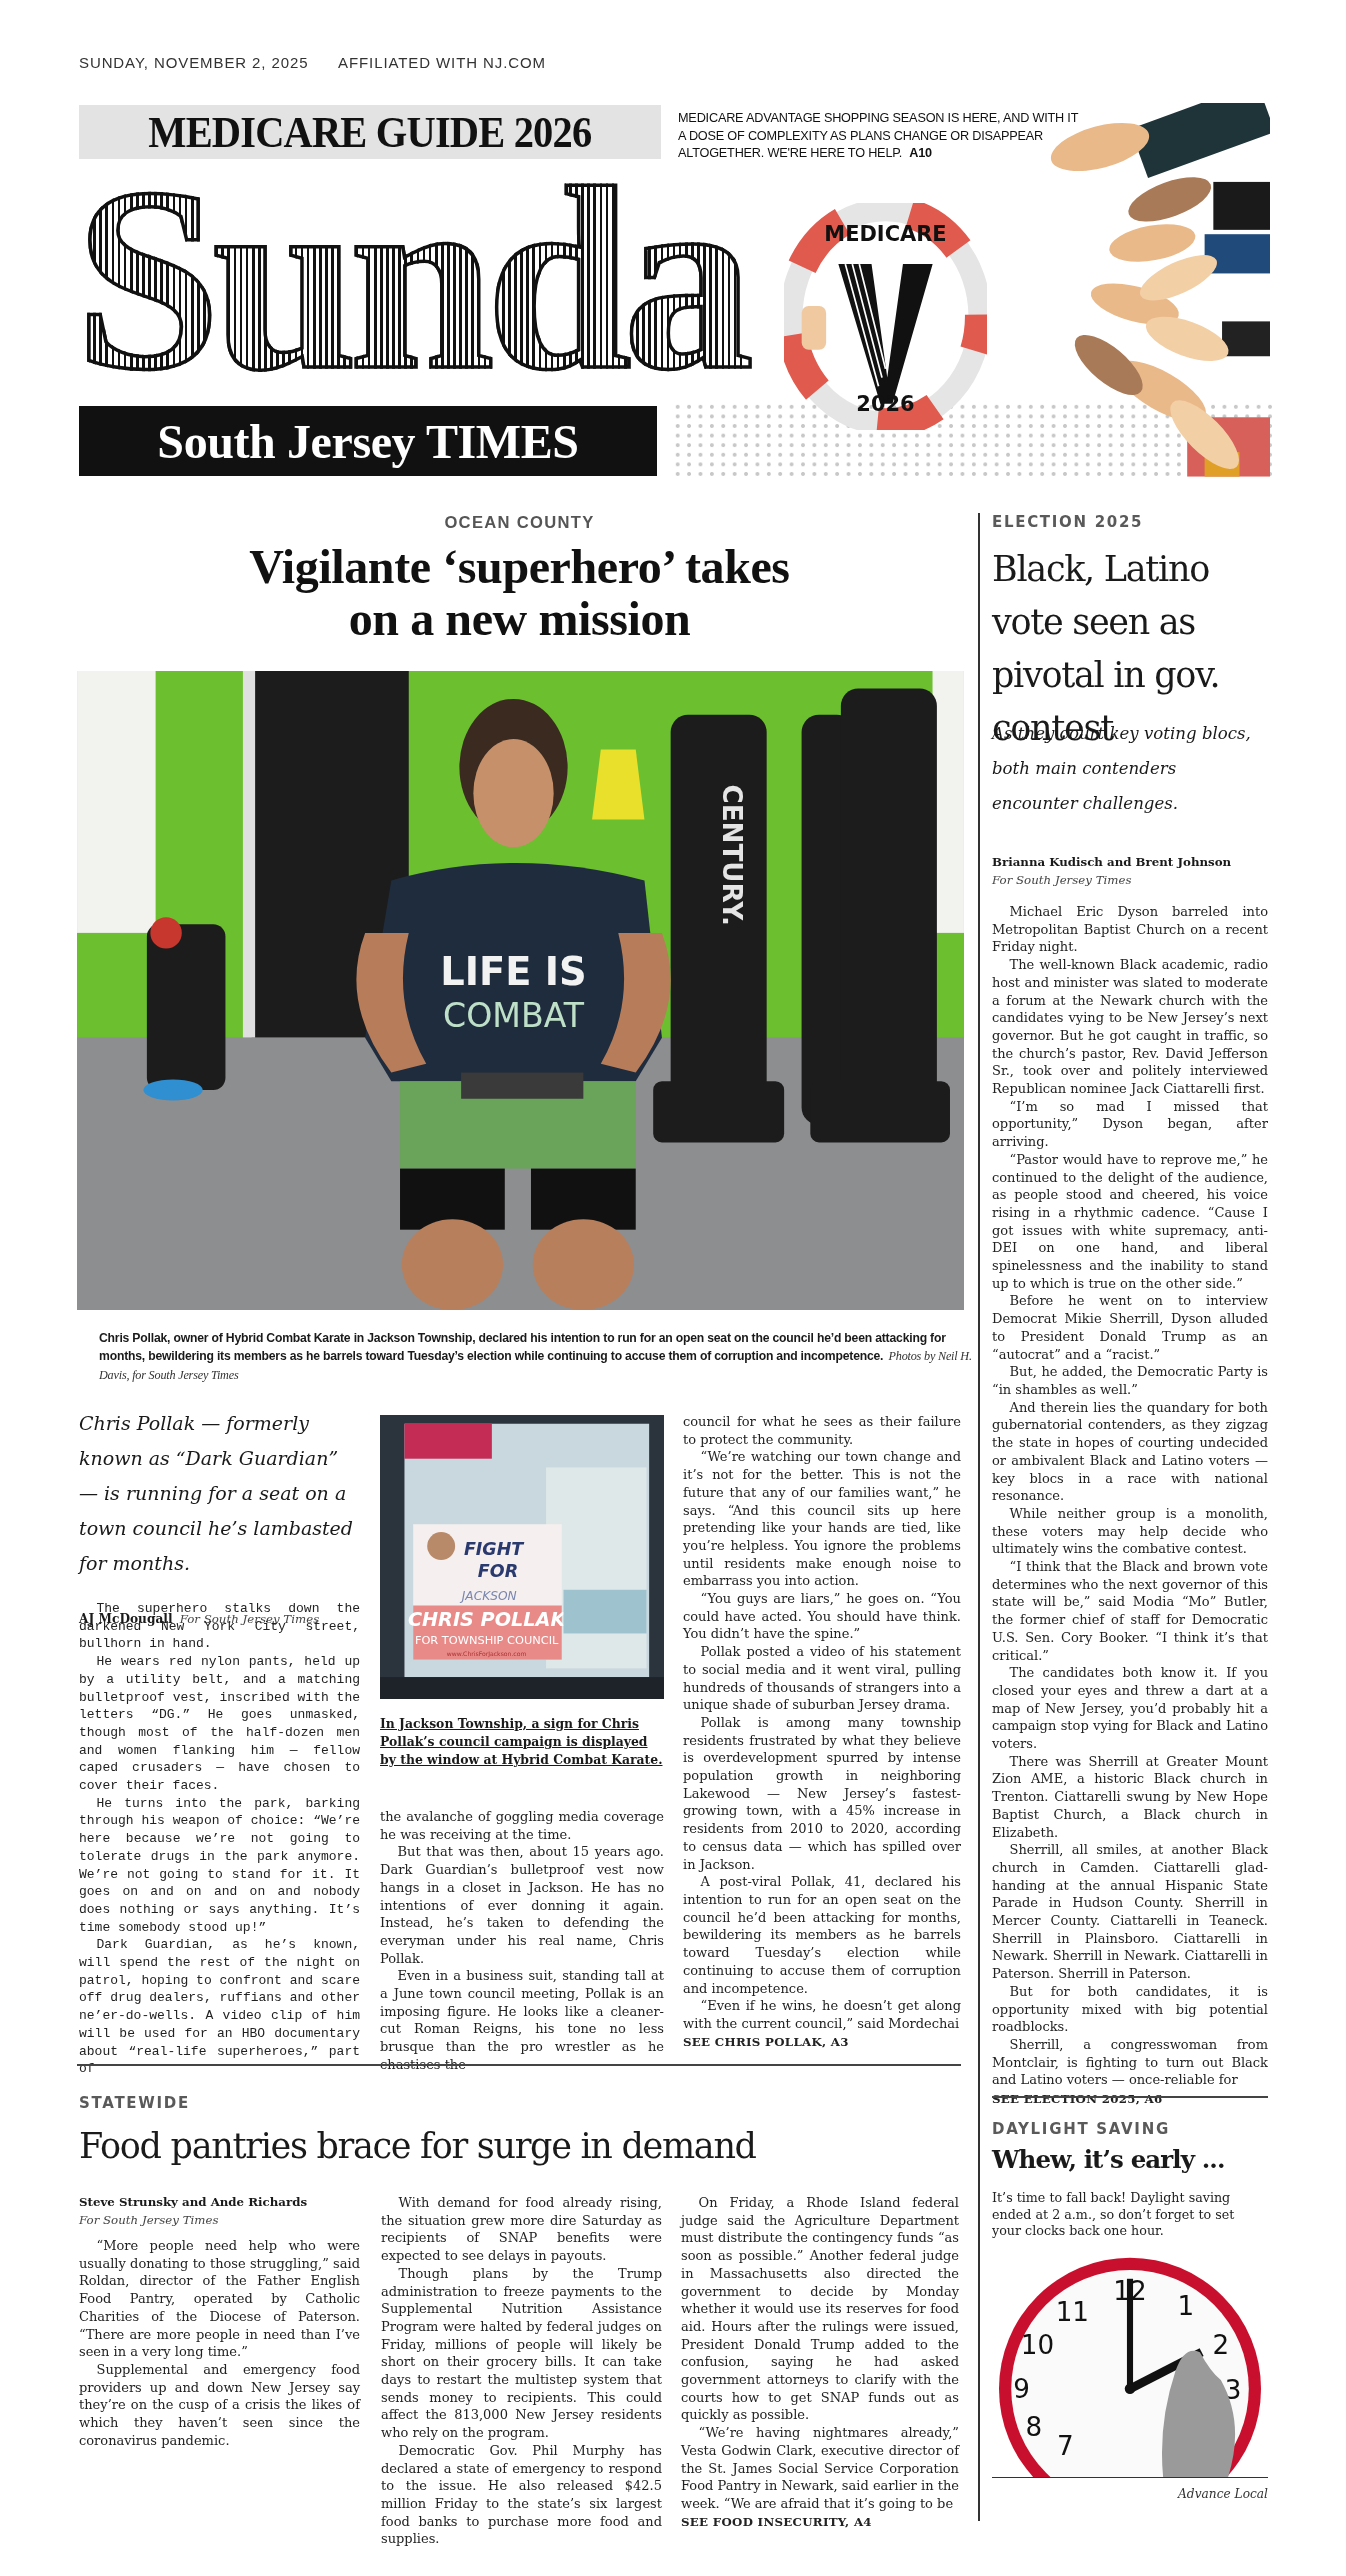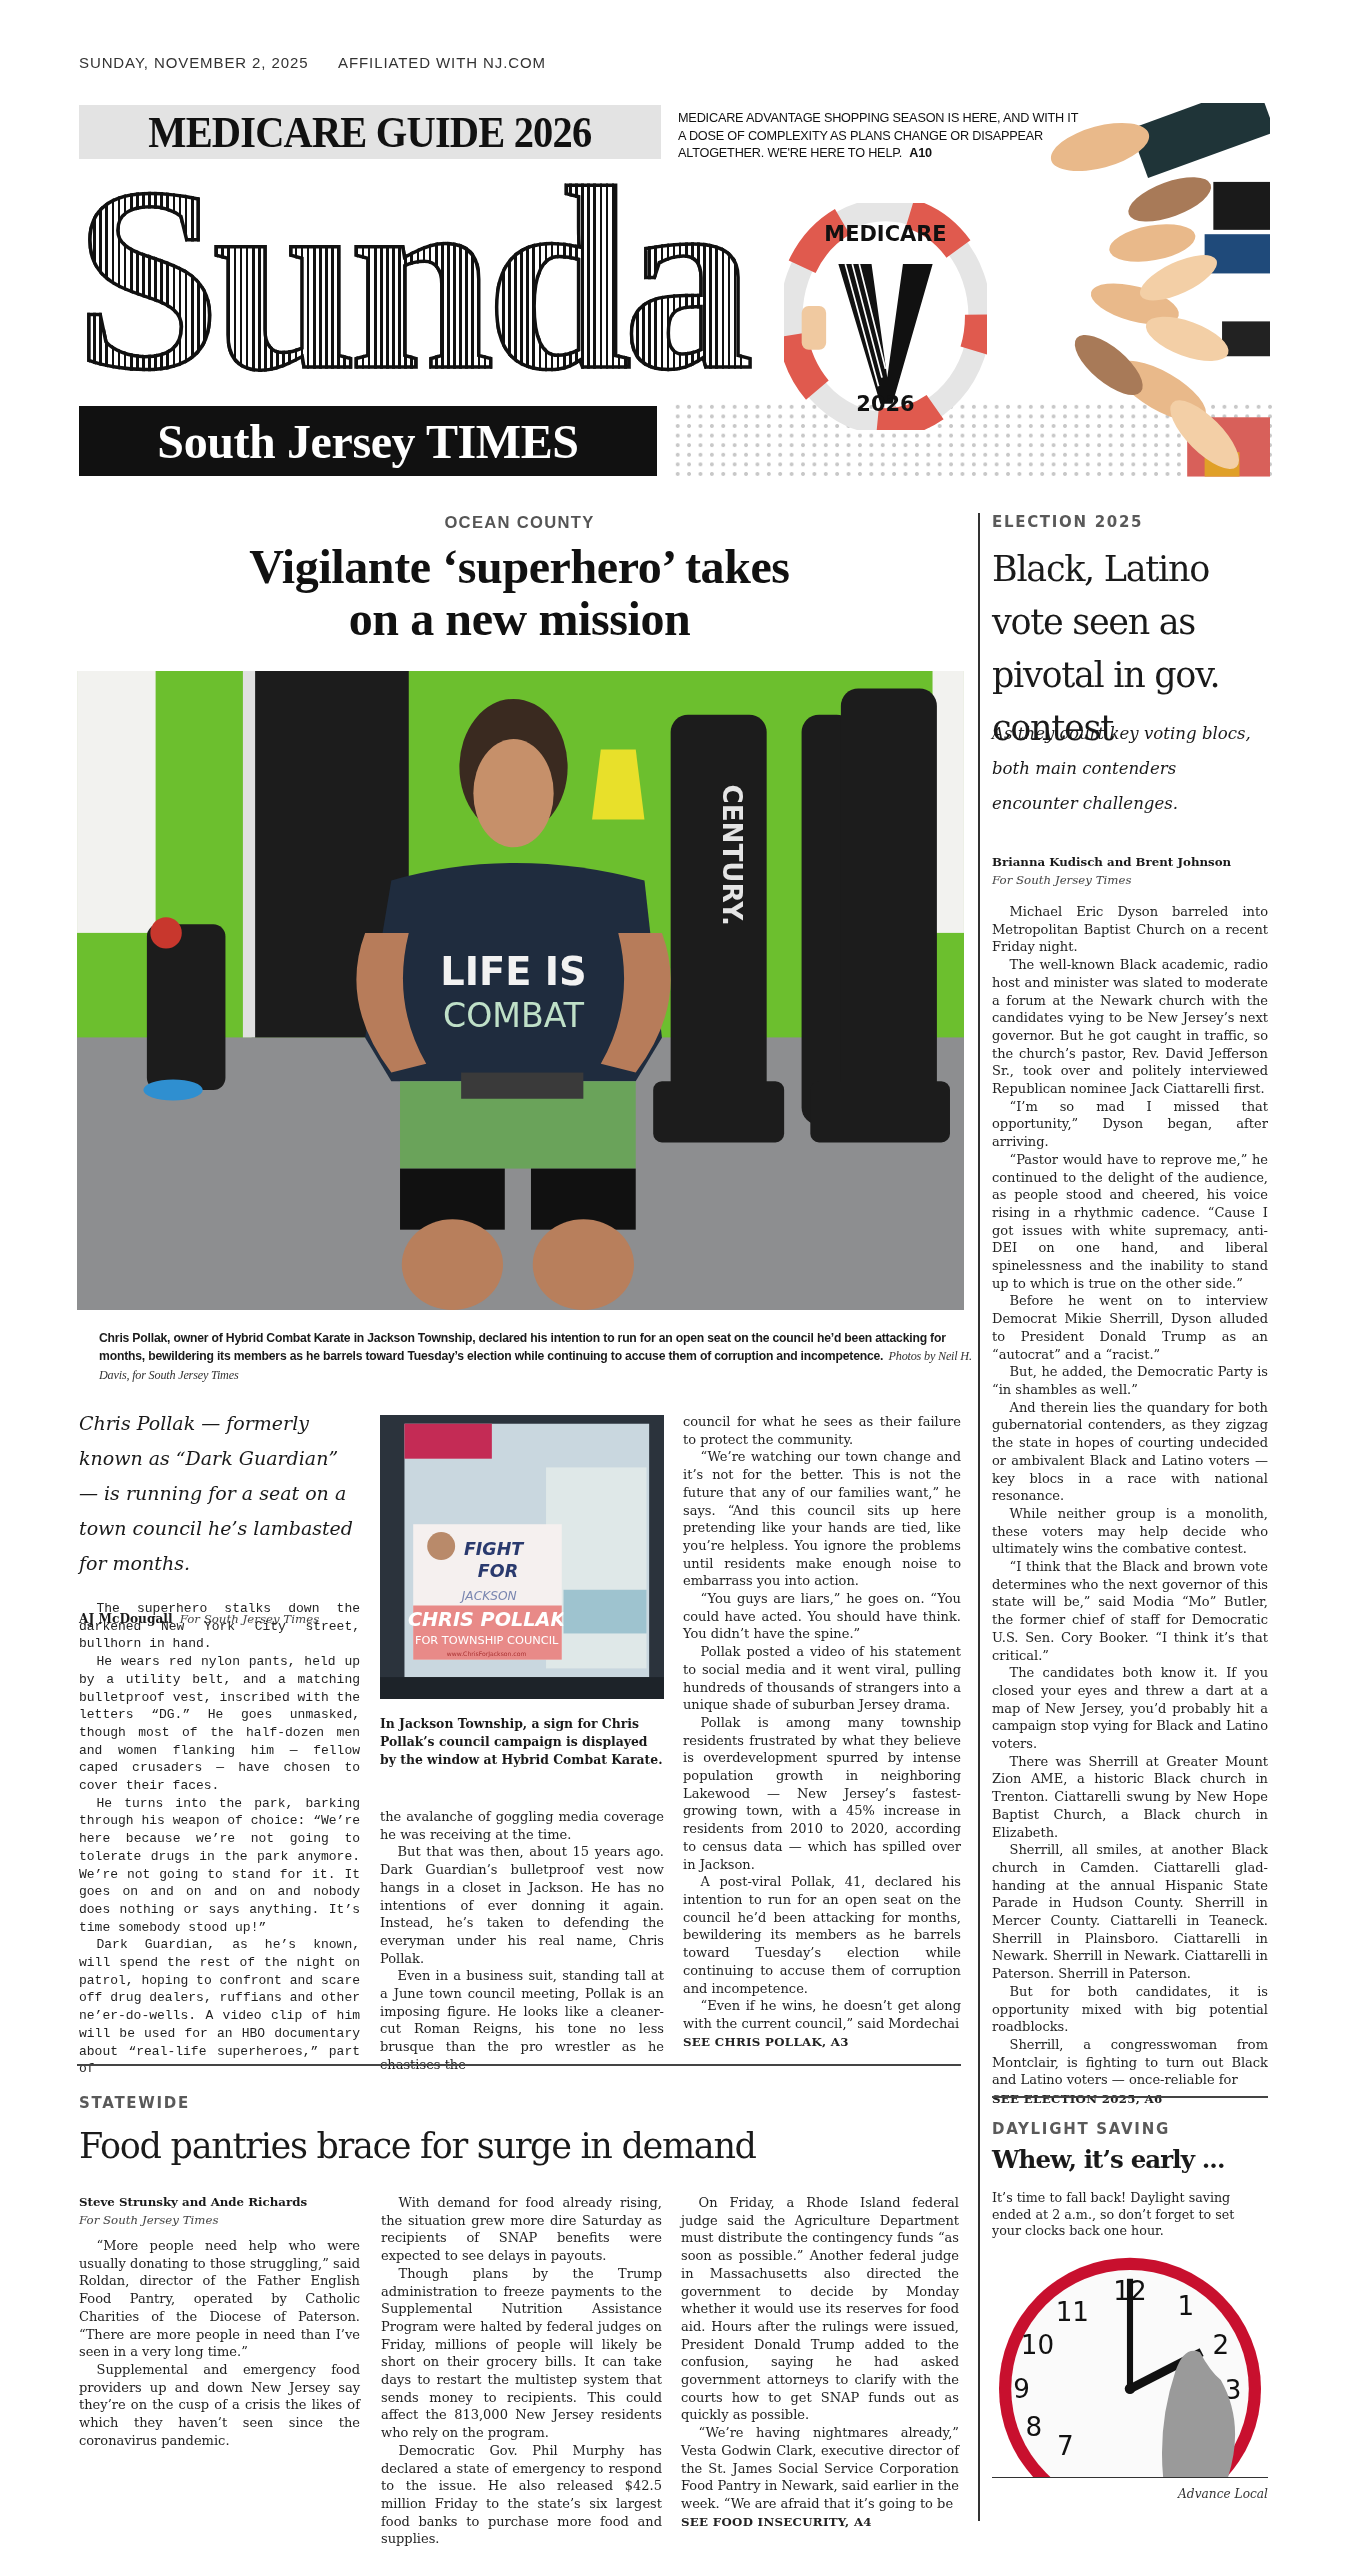--- a/index.html
+++ b/index.html
@@ -43,21 +43,21 @@
   .byline-left { left: 79px; top: 1612px; font-family: "DejaVu Serif", serif; font-size: 12.2px; }
   .byline-left b { font-weight: bold; }
   .byline-left i { color: #444; margin-left: 7px; font-size: 11.8px; }
 
   .col { font-family: "DejaVu Serif", serif; font-size: 13px; line-height: 17.7px; color: #222; text-align: justify; hyphens: manual; }
   .col p { text-indent: 17.5px; }
   .col .jump { font-weight: bold; text-indent: 0; font-size: 11.8px; letter-spacing: 0.3px; margin-top: 1.7px; }
 
   .col-a { left: 79px; top: 1600px; width: 281px; font-family: Liberation Mono, monospace; }
   .photo-sign { left: 380px; top: 1415px; width: 284px; height: 284px; overflow: hidden; background: #7dd3fc; }
-  .sign-cap { left: 380px; top: 1715px; width: 284px; font-family: "DejaVu Serif", serif; font-weight: bold; font-size: 12.4px; line-height: 18px; color: #1a1a1a; }
+  .sign-cap { left: 380px; top: 1715px; width: 284px; font-family: "DejaVu Serif", serif; font-weight: bold; font-size: 12.4px; line-height: 18px; color: #1a1a1a; text-decoration: underline; }
   .col-b { left: 380px; top: 1808px; width: 284px; }
   .col-c { left: 683px; top: 1413px; width: 278px; }
 
   .hrule { height: 1.7px; background: #444; }
 
   
   .rail-kicker { left: 992px; top: 513px; }
   .rail-hed { left: 992px; top: 543px; width: 279px; font-family: "DejaVu Serif", serif; font-size: 35px; line-height: 53px; letter-spacing: -1.3px; color: #1a1a1a; }
   .rail-deck { left: 992px; top: 716px; width: 262px; font-family: "DejaVu Serif", serif; font-style: italic; font-size: 16.6px; line-height: 35px; color: #1a1a1a; }
   .rail-byline { left: 992px; top: 854px; font-family: "DejaVu Serif", serif; font-size: 11.8px; line-height: 17.5px; }

